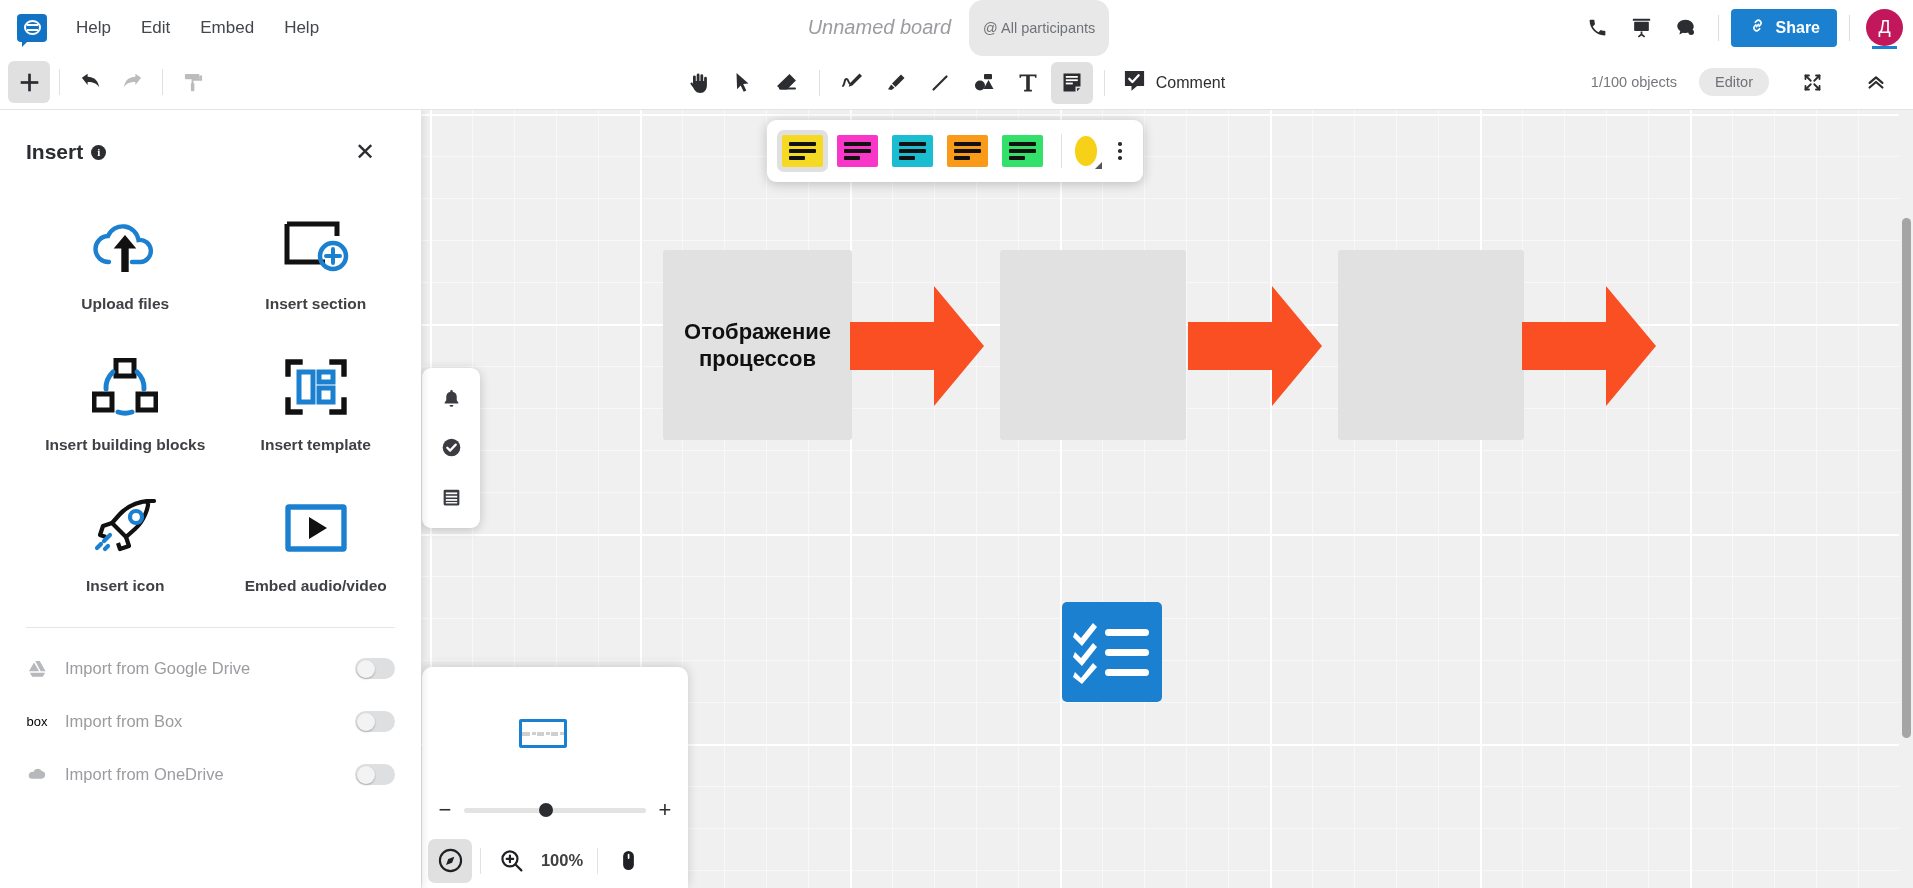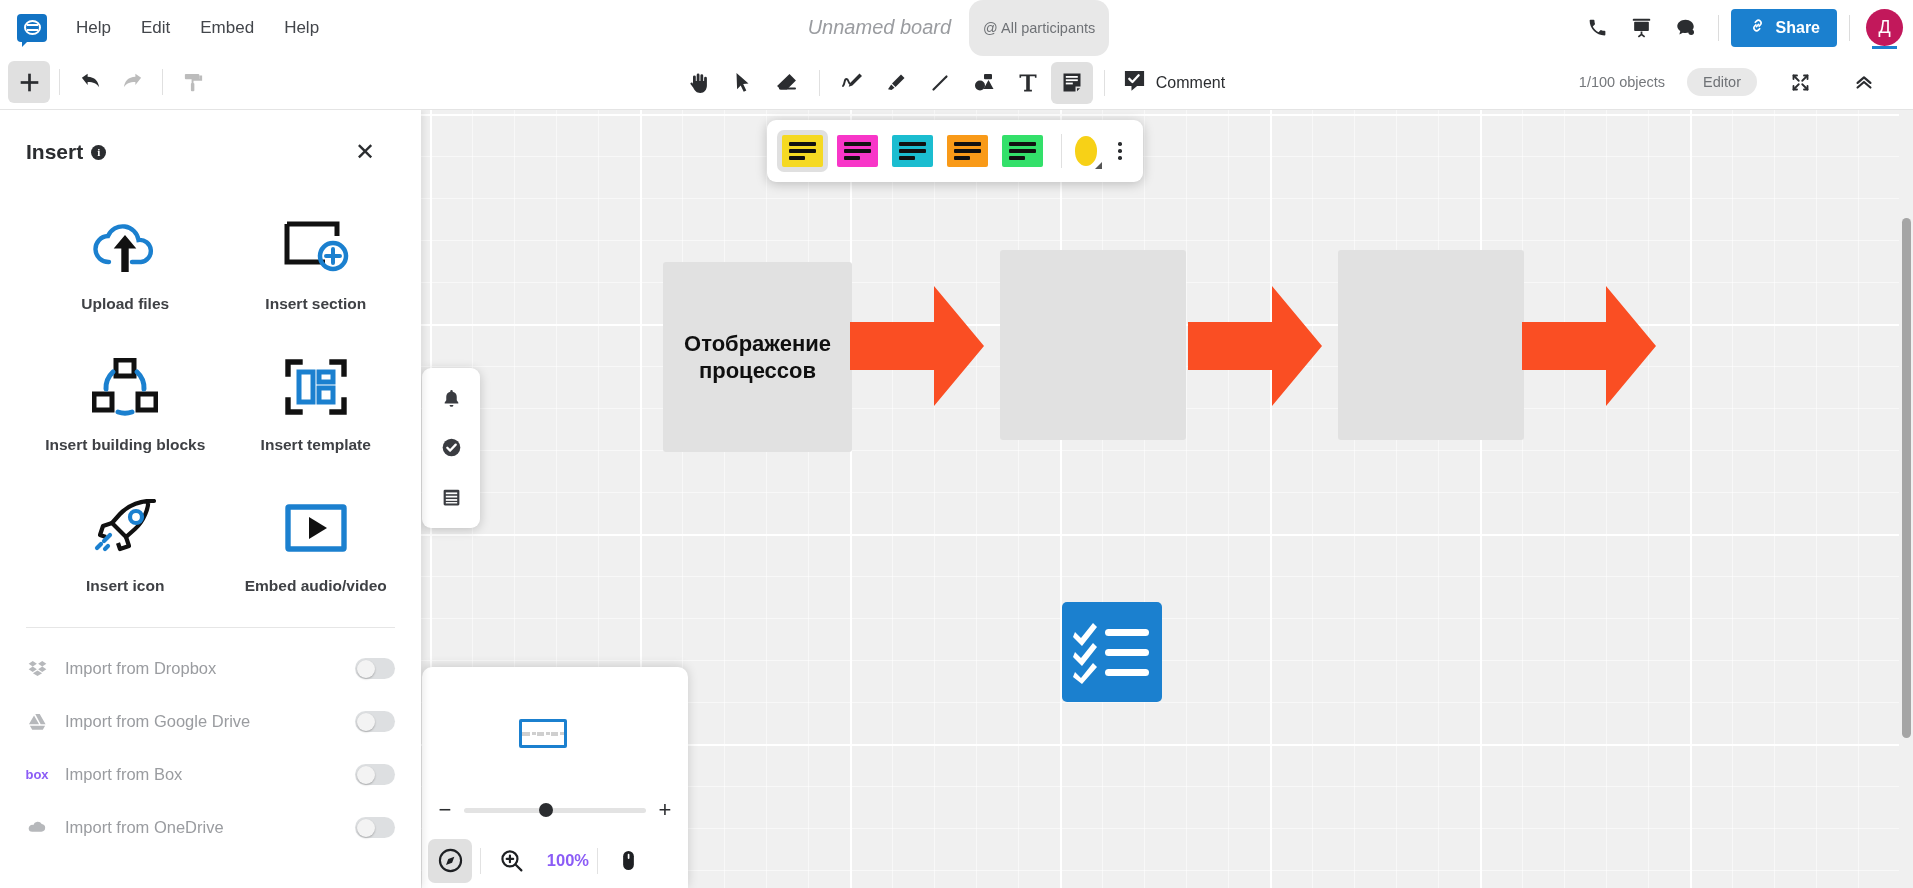--- a/index.html
+++ b/index.html
@@ -92,21 +92,21 @@
     position: absolute; left: 0; right: 0; top: 0; height: 55px;
     display: flex; align-items: center; justify-content: center; gap: 2px;
     pointer-events: none;
   }
   .tools-center > * { pointer-events: auto; }
   .comment-btn {
     display: flex; align-items: center; gap: 9px; padding: 0 10px 0 6px; height: 42px;
     border-radius: 6px; cursor: pointer; color: #2b2d30; font-size: 16px;
   }
 
-  .tb-right { margin-left: auto; display: flex; align-items: center; gap: 22px; padding-right: 28px; }
+  .tb-right { margin-left: auto; display: flex; align-items: center; gap: 22px; padding-right: 16px; }
   .obj-count { font-size: 14.5px; color: #74777b; }
   .editor-pill {
     background: #e8e8e8; color: #6f7276; font-size: 14.5px; padding: 6px 16px;
     border-radius: 14px; cursor: pointer;
   }
 
   
   .canvas {
     position: absolute; top: 110px; left: 0; width: 1913px; height: 778px;
     background-color: #f0f0f0;
@@ -238,21 +238,21 @@
   .zs-btn { font-size: 22px; color: #2b2d30; cursor: pointer; width: 18px; text-align: center; line-height: 1; user-select: none; }
   .zs-track { flex: 1; height: 5px; background: #e3e3e3; border-radius: 3px; position: relative; cursor: pointer; }
   .zs-thumb { position: absolute; left: 45%; top: 50%; transform: translate(-50%,-50%); width: 14px; height: 14px; border-radius: 50%; background: #2b2d30; }
   .zoom-bottom { height: 55px; display: flex; align-items: center; padding: 0 6px; gap: 2px; }
   .zb-btn {
     width: 44px; height: 44px; display: flex; align-items: center; justify-content: center;
     border-radius: 7px; cursor: pointer; color: #1e2023;
   }
   .zb-btn.active { background: #e0e0e0; }
   .zb-sep { width: 1px; height: 26px; background: #e2e2e2; margin: 0 6px; }
-  .zoom-level { font-size: 16.5px; font-weight: 700; color: #8b5cf6; min-width: 54px; text-align: right; cursor: pointer; }
+  .zoom-level { font-size: 16.5px; font-weight: 700; color: #404040; min-width: 54px; text-align: center; cursor: pointer; }
 
   
   .vscroll {
     position: absolute; right: 0; top: 110px; width: 14px; height: 778px;
     background: #f0f0f0; z-index: 36;
   }
   .vthumb {
     position: absolute; left: 3px; top: 108px; width: 9px; height: 520px;
     background: #a5a5a5; border-radius: 5px; cursor: pointer;
   }
@@ -424,21 +424,21 @@
       <svg width="22" height="22" viewBox="0 0 24 24" fill="none" stroke="currentColor" stroke-width="2.4" stroke-linecap="round" stroke-linejoin="round">
           <path d="M5 13l7-6 7 6"></path>
           <path d="M5 18l7-6 7 6"></path>
         </svg>
     </div>
   </div>
 </div>
 
 <div class="canvas">
 
-  <div class="shape-box" style="left:663px; top:152px; width:189px; height:190px;">
+  <div class="shape-box" style="left:663px; top:140px; width:189px; height:190px;">
     <span style="padding:0 10px;">Отображение процессов</span>
   </div>
 
   <div class="arrow" style="left:850px; top:176px; width:134px; height:120px;">
     <svg width="134" height="120" viewBox="0 0 134 120">
         <path d="M0 36 H84 V0 L134 60 L84 120 V84 H0 Z" fill="#fa4e23"></path>
       </svg>
   </div>
 
   <div class="shape-box" style="left:1000px; top:140px; width:186px; height:190px;"></div>
@@ -626,37 +626,28 @@
       <div class="ip-label">Embed audio/video</div>
     </div>
   </div>
 
   <div class="ip-divider"></div>
 
   <div class="ip-list">
     <div class="ip-row">
       <div class="ip-row-icon">
         <svg width="19" height="19" viewBox="0 0 24 24" fill="currentColor">
-            <path d="M6 2.5L0.8 6 6 9.5 11.2 6zM18 2.5L12.8 6 18 9.5 23.2 6zM0.8 13L6 9.5 11.2 13 6 16.5zM12.8 13L18 9.5 23.2 13 18 16.5zM6.2 18L12 14.5 17.8 18 12 21.5z"></path>
-          </svg>
-      </div>
-      <div class="ip-row-label">Import from Dropbox</div>
-      <div class="toggle"></div>
-    </div>
-    <div class="ip-row">
-      <div class="ip-row-icon">
-        <svg width="19" height="19" viewBox="0 0 24 24" fill="currentColor">
             <path d="M9.2 2.5h5.6l7.4 13H16zM7.6 4.5L14 15.5H1.2zM2.4 17.5h19.2l-2.9 4.9H5.3z"></path>
           </svg>
       </div>
       <div class="ip-row-label">Import from Google Drive</div>
       <div class="toggle"></div>
     </div>
     <div class="ip-row">
-      <div class="ip-row-icon" style="font-size:13px;font-weight:700;color:#8b5cf6;">box</div>
+      <div class="ip-row-icon" style="font-size:13px;font-weight:400;color:#000000;">box</div>
       <div class="ip-row-label">Import from Box</div>
       <div class="toggle"></div>
     </div>
     <div class="ip-row">
       <div class="ip-row-icon">
         <svg width="20" height="20" viewBox="0 0 24 24" fill="currentColor">
             <path d="M7.6 8.4a5.6 5.6 0 0 1 10.1-1.2 4.6 4.6 0 0 1 4.1 4.6 4.6 4.6 0 0 1-4.6 4.6H6.2A4.2 4.2 0 0 1 2 12.2a4.2 4.2 0 0 1 5.6-3.8z"></path>
           </svg>
       </div>
       <div class="ip-row-label">Import from OneDrive</div>

